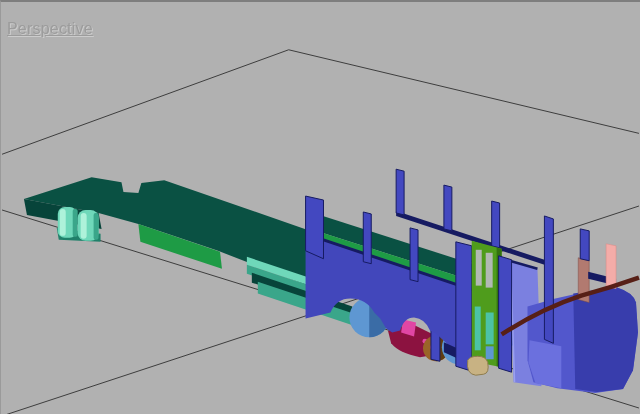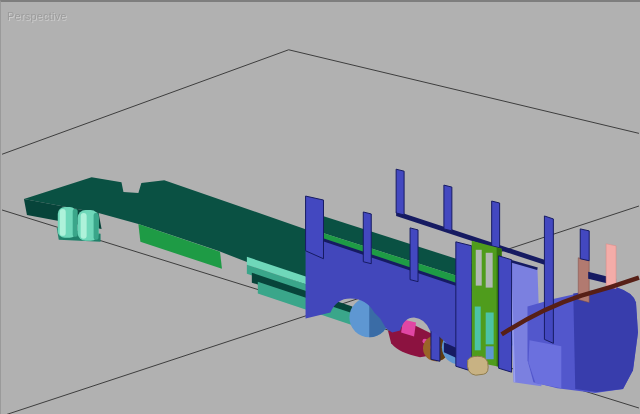--- a/index.html
+++ b/index.html
@@ -6,25 +6,25 @@
   .stage{
     position:relative;width:640px;height:414px;overflow:hidden;
     background:var(--bg,#b1b1b1);
     border-top:2px solid var(--top_border,#7e7e7e);
     border-left:1px solid var(--left_border,#9a9a9a);
     box-sizing:border-box;
     font-family:"Liberation Sans","DejaVu Sans",sans-serif;
   }
   .stage svg{position:absolute;left:0;top:0;width:100%;height:100%;display:block;}
   .vp-label{
-    position:absolute;left:6px;top:8px;
-    font-size:11px;letter-spacing:.2px;
+    position:absolute;left:6px;top:18px;
+    font-size:16px;letter-spacing:.2px;
     color:var(--label_gray,#9c9c9c);
     text-shadow:1px 1px 0 rgba(255,255,255,.35);
-    user-select:none;cursor:default;
+    user-select:none;cursor:default;text-decoration:underline;
   }
   .grid-line{stroke:var(--grid_line,#3a3a3a);stroke-width:1;}
   .navy-edge{stroke:var(--navy,#161b62);stroke-width:1;}
 </style>
 </head>
 <body>
 
 <div class="stage">
   <svg viewBox="0 0 640 414">
 

